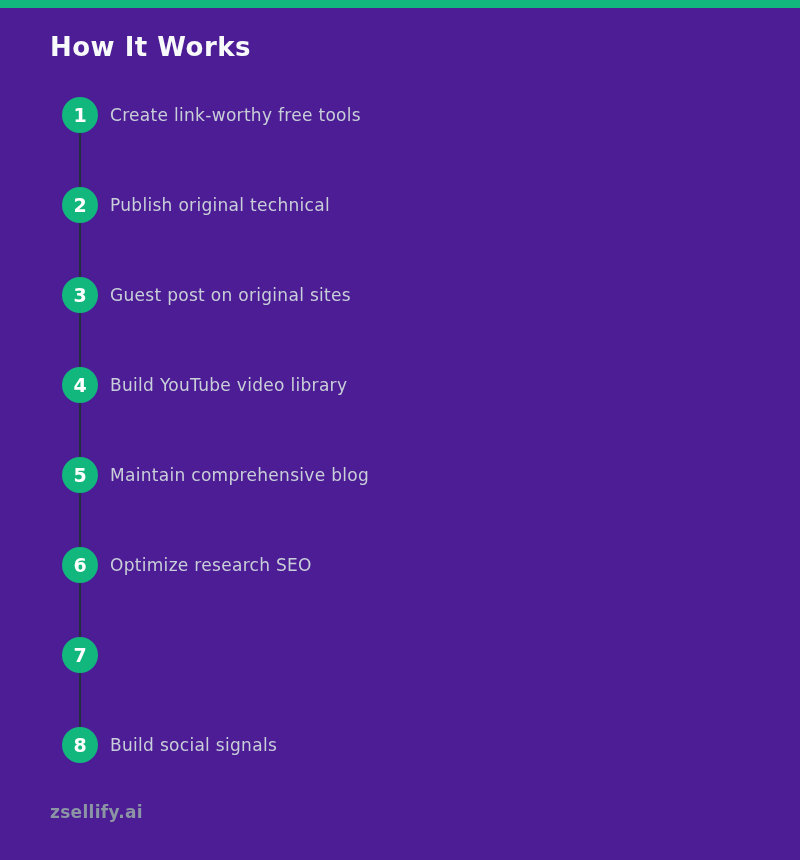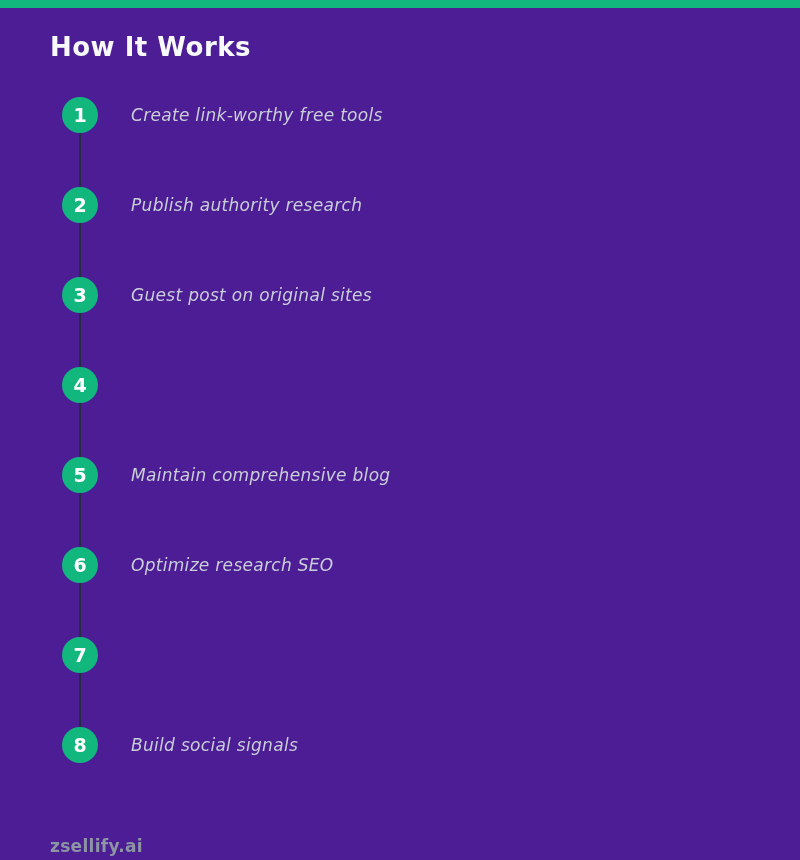--- a/index.html
+++ b/index.html
@@ -63,30 +63,29 @@
     background: #12b77e;
     color: #ffffff;
     font-size: 19px;
     font-weight: bold;
     display: flex;
     align-items: center;
     justify-content: center;
     line-height: 1;
   }
   .step-label {
-    margin-left: 33px;
+    margin-left: 12px;
     font-size: 17px;
     color: #c9cfd9;
     letter-spacing: 0.3px;
-    font-style: italic;
   }
   .footer-brand {
     position: absolute;
     left: 50px;
-    bottom: 4px;
+    bottom: 38px;
     font-size: 17px;
     font-weight: bold;
     color: #8b95a4;
     letter-spacing: 0.3px;
   }
 </style>
 </head>
 <body>
 
 <div class="page">
@@ -95,28 +94,29 @@
   <div class="content">
     <h1 class="page-title">How It Works</h1>
 
     <ol class="steps">
       <li class="step">
         <span class="step-badge">1</span>
         <span class="step-label">Create link-worthy free tools</span>
       </li>
       <li class="step">
         <span class="step-badge">2</span>
-        <span class="step-label">Publish authority research</span>
+        <span class="step-label">Publish original technical</span>
       </li>
       <li class="step">
         <span class="step-badge">3</span>
         <span class="step-label">Guest post on original sites</span>
       </li>
       <li class="step">
         <span class="step-badge">4</span>
+        <span class="step-label">Build YouTube video library</span>
       </li>
       <li class="step">
         <span class="step-badge">5</span>
         <span class="step-label">Maintain comprehensive blog</span>
       </li>
       <li class="step">
         <span class="step-badge">6</span>
         <span class="step-label">Optimize research SEO</span>
       </li>
       <li class="step">

